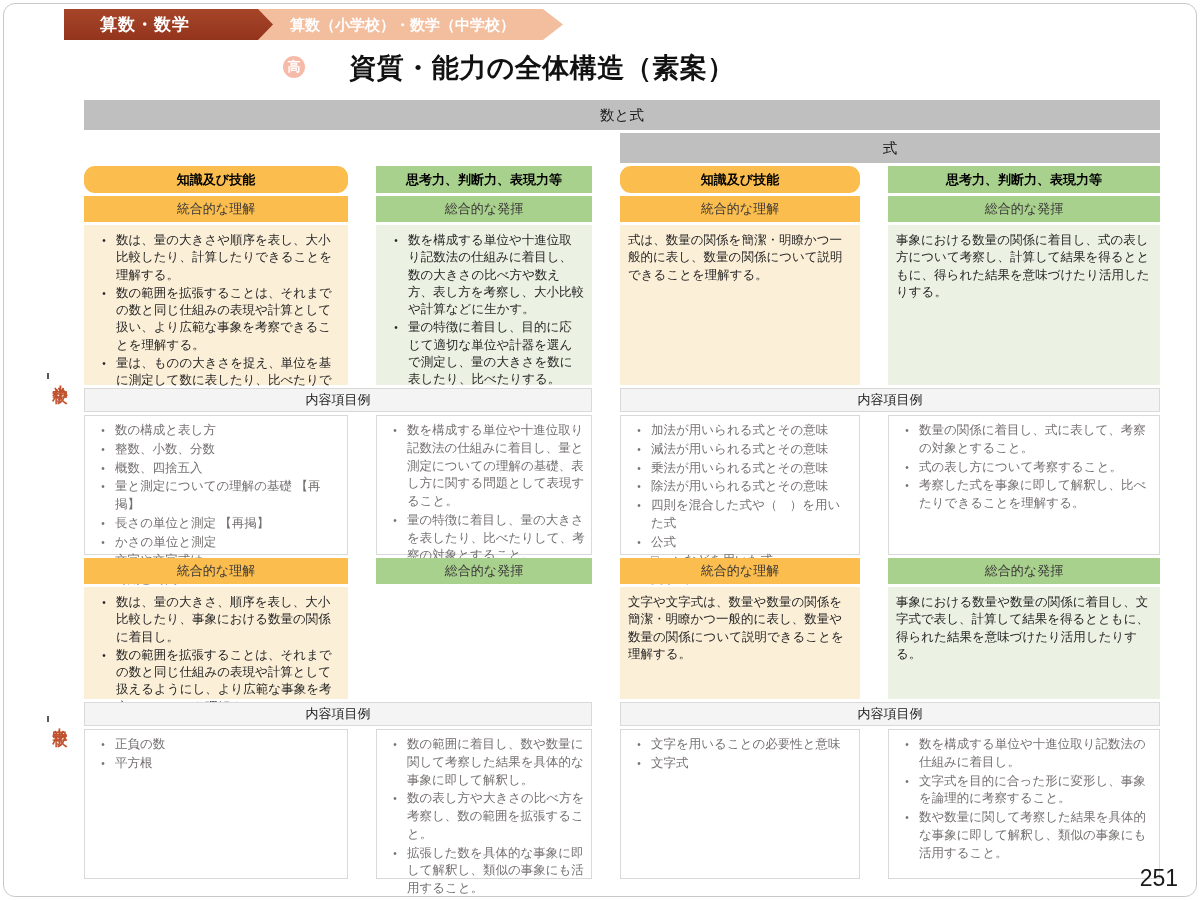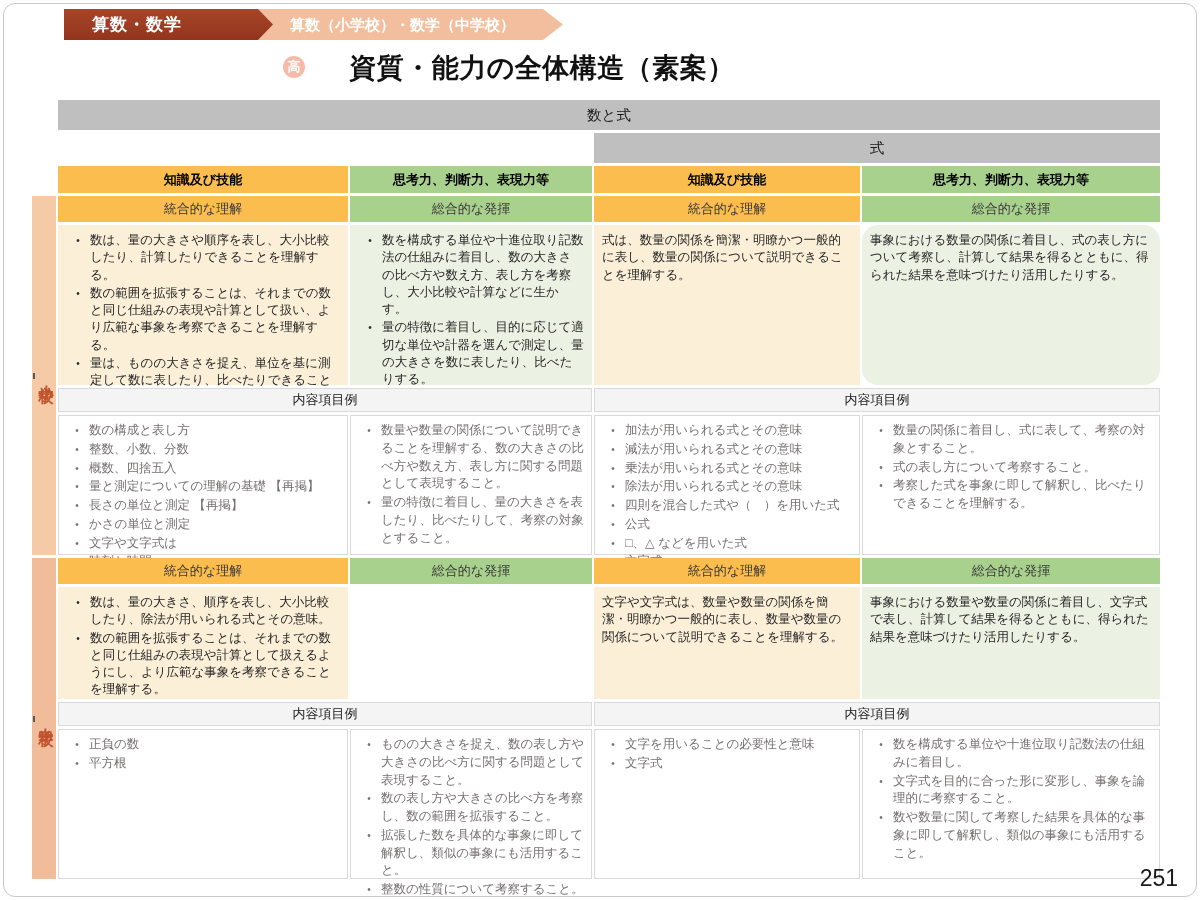--- a/index.html
+++ b/index.html
@@ -14,21 +14,21 @@
     font-family:"Liberation Sans","DejaVu Sans",sans-serif;overflow:hidden;
     -webkit-font-smoothing:antialiased;
   }
   .page-border{position:absolute;inset:3px;border:1px solid #C9C9C9;border-radius:12px;pointer-events:none;}
 
   
   .banner-primary{
     position:absolute;left:64px;top:9px;width:245px;height:31px;
     background:linear-gradient(180deg,#A64528,#93341D);
     clip-path:polygon(0 0,calc(100% - 20px) 0,100% 50%,calc(100% - 20px) 100%,0 100%);
-    color:#fff;font-weight:bold;font-size:17px;line-height:31px;padding-left:28px;
+    color:#fff;font-weight:bold;font-size:17px;line-height:31px;padding-left:36px;
     box-sizing:border-box;letter-spacing:1px;
     filter:drop-shadow(2px 3px 2px rgba(90,90,90,.55));
   }
   .banner-secondary{
     position:absolute;left:258px;top:9px;width:305px;height:31px;
     background:var(--banner-secondary);
     clip-path:polygon(0 0,calc(100% - 20px) 0,100% 50%,calc(100% - 20px) 100%,0 100%,15px 50%);
     color:#fff;font-weight:bold;font-size:15px;line-height:31px;padding-left:32px;
     box-sizing:border-box;
   }
@@ -43,23 +43,23 @@
   }
 
   
   .grid{
     position:absolute;left:32px;top:100px;
     display:grid;
     grid-template-columns:24px 290px 242px 266px 298px;
     grid-template-rows:30px 30px 27px 26px 160px 24px 140px 26px 112px 24px 150px;
     column-gap:2px;row-gap:3px;
   }
-  .cell{box-sizing:border-box;}
+  .cell{box-sizing:border-box;margin-left:26px;}
   .hdr-gray{background:var(--header-gray);color:#1a1a1a;font-size:14.5px;display:flex;align-items:center;justify-content:center;}
-  .hdr-orange{background:var(--header-orange);color:#000;font-weight:bold;font-size:13px;display:flex;align-items:center;justify-content:center;}
+  .hdr-orange{background:var(--header-orange);color:#000;font-weight:bold;font-size:13px;display:flex;align-items:center;justify-content:center;border-radius:11px;}
   .hdr-green{background:var(--header-green);color:#000;font-weight:bold;font-size:13px;display:flex;align-items:center;justify-content:center;}
   .sub-orange{background:var(--header-orange);color:#3B3838;font-size:13px;display:flex;align-items:center;justify-content:center;}
   .sub-green{background:var(--header-green);color:#3B3838;font-size:13px;display:flex;align-items:center;justify-content:center;}
   .cell-cream{background:var(--cell-cream);}
   .cell-green{background:var(--cell-green);}
   .content{padding:7px 8px;font-size:12.5px;line-height:1.38;color:#262626;}
   .band{
     background:#F4F4F4;border:1px solid #D9D9D9;color:#1a1a1a;font-size:13px;
     display:flex;align-items:center;justify-content:center;
   }
@@ -136,21 +136,21 @@
       <div class="li">
         <span class="b">•</span>
         <span class="t">数を構成する単位や十進位取り記数法の仕組みに着目し、数の大きさの比べ方や数え方、表し方を考察し、大小比較や計算などに生かす。</span>
       </div>
       <div class="li">
         <span class="b">•</span>
         <span class="t">量の特徴に着目し、目的に応じて適切な単位や計器を選んで測定し、量の大きさを数に表したり、比べたりする。</span>
       </div>
     </div>
   <div class="cell cell-cream content" style="grid-row:5;grid-column:4;">式は、数量の関係を簡潔・明瞭かつ一般的に表し、数量の関係について説明できることを理解する。</div>
-  <div class="cell cell-green content" style="grid-row:5;grid-column:5;border-radius:16px;">事象における数量の関係に着目し、式の表し方について考察し、計算して結果を得るとともに、得られた結果を意味づけたり活用したりする。</div>
+  <div class="cell cell-green content" style="grid-row:5;grid-column:5;">事象における数量の関係に着目し、式の表し方について考察し、計算して結果を得るとともに、得られた結果を意味づけたり活用したりする。</div>
 
   <div class="cell band" style="grid-row:6;grid-column:2/4;">内容項目例</div>
   <div class="cell band" style="grid-row:6;grid-column:4/6;">内容項目例</div>
 
   <div class="cell list-cell" style="grid-row:7;grid-column:2;">
       <div class="li">
         <span class="b">•</span>
         <span class="t">数の構成と表し方</span>
       </div>
       <div class="li">
@@ -178,21 +178,21 @@
         <span class="t">文字や文字式は</span>
       </div>
       <div class="li">
         <span class="b">•</span>
         <span class="t">時刻と時間</span>
       </div>
     </div>
   <div class="cell list-cell" style="grid-row:7;grid-column:3;">
       <div class="li">
         <span class="b">•</span>
-        <span class="t">数量や数量の関係について説明できることを理解する、数の大きさの比べ方や数え方、表し方に関する問題として表現すること。</span>
+        <span class="t">数を構成する単位や十進位取り記数法の仕組みに着目し、量と測定についての理解の基礎、表し方に関する問題として表現すること。</span>
       </div>
       <div class="li">
         <span class="b">•</span>
         <span class="t">量の特徴に着目し、量の大きさを表したり、比べたりして、考察の対象とすること。</span>
       </div>
     </div>
   <div class="cell list-cell" style="grid-row:7;grid-column:4;">
       <div class="li">
         <span class="b">•</span>
         <span class="t">加法が用いられる式とその意味</span>
@@ -246,21 +246,21 @@
   </div>
 
   <div class="cell sub-orange" style="grid-row:8;grid-column:2;">統合的な理解</div>
   <div class="cell sub-green" style="grid-row:8;grid-column:3;">総合的な発揮</div>
   <div class="cell sub-orange" style="grid-row:8;grid-column:4;">統合的な理解</div>
   <div class="cell sub-green" style="grid-row:8;grid-column:5;">総合的な発揮</div>
 
   <div class="cell cell-cream content" style="grid-row:9;grid-column:2;">
       <div class="li">
         <span class="b">•</span>
-        <span class="t">数は、量の大きさ、順序を表し、大小比較したり、除法が用いられる式とその意味。</span>
+        <span class="t">数は、量の大きさ、順序を表し、大小比較したり、事象における数量の関係に着目し。</span>
       </div>
       <div class="li">
         <span class="b">•</span>
         <span class="t">数の範囲を拡張することは、それまでの数と同じ仕組みの表現や計算として扱えるようにし、より広範な事象を考察できることを理解する。</span>
       </div>
     </div>
   <div class="cell cell-green content" style="grid-row:9;grid-column:5;">事象における数量や数量の関係に着目し、文字式で表し、計算して結果を得るとともに、得られた結果を意味づけたり活用したりする。</div>
   <div class="cell cell-cream content" style="grid-row:9;grid-column:4;">文字や文字式は、数量や数量の関係を簡潔・明瞭かつ一般的に表し、数量や数量の関係について説明できることを理解する。</div>
 
   <div class="cell band" style="grid-row:10;grid-column:2/4;">内容項目例</div>
@@ -272,21 +272,21 @@
         <span class="t">正負の数</span>
       </div>
       <div class="li">
         <span class="b">•</span>
         <span class="t">平方根</span>
       </div>
     </div>
   <div class="cell list-cell" style="grid-row:11;grid-column:3;">
       <div class="li">
         <span class="b">•</span>
-        <span class="t">ものの大きさを捉え、数の表し方や大きさの比べ方に関する問題として表現すること。</span>
+        <span class="t">数の範囲に着目し、数や数量に関して考察した結果を具体的な事象に即して解釈し。</span>
       </div>
       <div class="li">
         <span class="b">•</span>
         <span class="t">数の表し方や大きさの比べ方を考察し、数の範囲を拡張すること。</span>
       </div>
       <div class="li">
         <span class="b">•</span>
         <span class="t">拡張した数を具体的な事象に即して解釈し、類似の事象にも活用すること。</span>
       </div>
       <div class="li">

